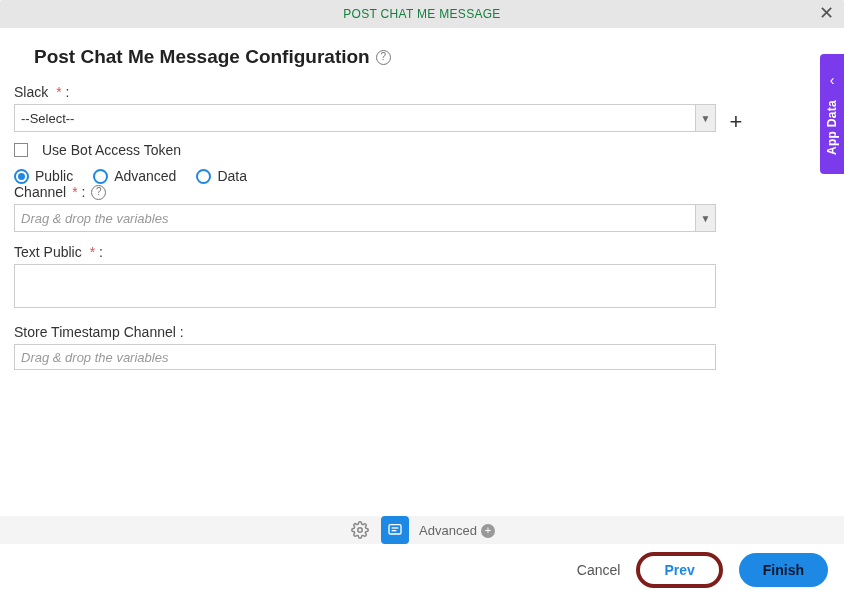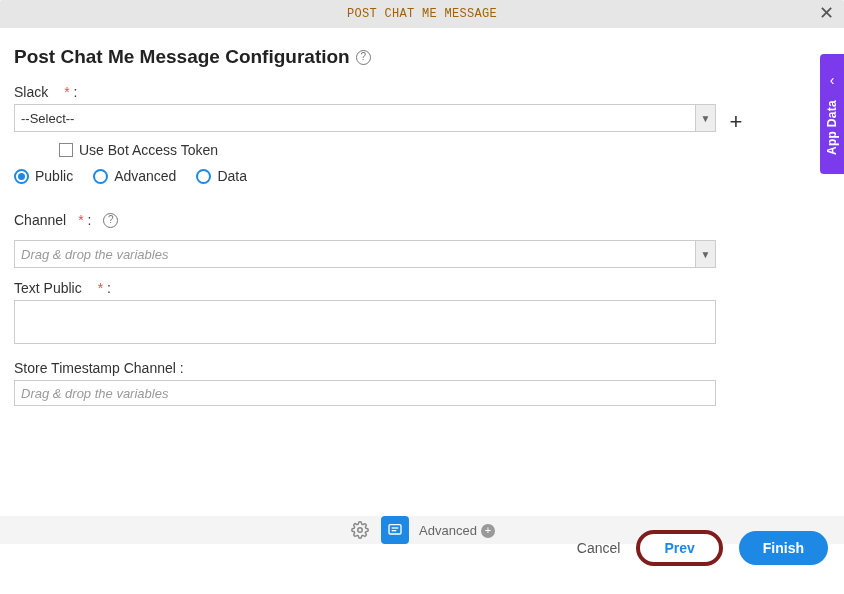--- a/index.html
+++ b/index.html
@@ -1,56 +1,56 @@
 <!DOCTYPE html>
 <html><head>
 <meta charset="utf-8">
 <style>
   * { box-sizing: border-box; margin: 0; padding: 0; }
   body { font-family: -apple-system, BlinkMacSystemFont, "Segoe UI", Arial, sans-serif; font-size: 14px; color: #333; background: #fff; width: 844px; height: 594px; position: relative; overflow: hidden; }
   .header-bar { height: 28px; background: #e6e6e6; display: flex; align-items: center; justify-content: center; position: relative; border-radius: 2px 2px 0 0; }
-  .header-title { color: #a16207; font-size: 12px; letter-spacing: 0.3px; font-weight: 500; font-family: Liberation Mono, monospace; }
+  .header-title { color: #15803d; font-size: 12px; letter-spacing: 0.3px; font-weight: 500; }
   .close-x { position: absolute; right: 10px; top: 4px; color: #555; font-size: 18px; line-height: 18px; cursor: pointer; }
   .content { padding: 18px 14px 0 14px; }
-  .page-title-row { display: flex; align-items: center; gap: 6px; margin-bottom: 16px; }
+  .page-title-row { display: flex; align-items: center; gap: 6px; margin-bottom: 16px; margin-left: 20px; }
   .page-title { font-size: 19px; font-weight: 700; color: #222; }
   .help-circle { width: 15px; height: 15px; border: 1px solid #777; border-radius: 50%; display: inline-flex; align-items: center; justify-content: center; font-size: 10px; color: #777; line-height: 1; }
-  .field-label { font-size: 14px; color: #333; margin-bottom: 4px; display: flex; align-items: center; gap: 16px; }
+  .field-label { font-size: 14px; color: #333; margin-bottom: 4px; display: flex; align-items: center; gap: 8px; }
   .req { color: #d9534f; }
   .slack-row { display: flex; align-items: flex-end; gap: 10px; margin-bottom: 10px; }
   .select-box { flex: 0 0 702px; height: 28px; border: 1px solid #ccc; display: flex; align-items: center; background: #fff; }
   .select-text { flex: 1; padding: 0 6px; color: #333; font-size: 13px; }
   .select-caret { width: 20px; height: 26px; background: #eee; border-left: 1px solid #ccc; display: flex; align-items: center; justify-content: center; color: #666; font-size: 10px; }
   .add-plus { width: 20px; height: 20px; color: #333; font-size: 22px; line-height: 20px; text-align: center; cursor: pointer; }
-  .check-row { display: flex; align-items: center; gap: 6px; margin-bottom: 10px; margin-left: 45px; }
+  .check-row { display: flex; align-items: center; gap: 14px; margin-bottom: 10px; }
   .checkbox { width: 14px; height: 14px; border: 1px solid #888; }
-  .radio-row { display: flex; gap: 20px; margin-bottom: 28px; text-align: right; }
+  .radio-row { display: flex; gap: 20px; margin-bottom: 0; text-align: right; }
   .radio-item { display: flex; align-items: center; gap: 6px; font-size: 14px; color: #333; cursor: pointer; }
   .radio-outer { width: 15px; height: 15px; border: 2px solid #1e88e5; border-radius: 50%; display: flex; align-items: center; justify-content: center; }
   .radio-inner { width: 7px; height: 7px; background: #1e88e5; border-radius: 50%; }
-  .channel-label-row { display: flex; align-items: center; gap: 12px; margin-bottom: 12px; width: 100%; }
+  .channel-label-row { display: flex; align-items: center; gap: 6px; margin-bottom: 4px; width: 100%; }
   .input-drop-row { display: flex; width: 702px; }
   .var-input { flex: 1; height: 28px; border: 1px solid #ccc; padding: 0 6px; font-size: 13px; font-style: italic; color: #999; }
   .var-input::placeholder { color: #999; font-style: italic; }
   .drop-caret { width: 20px; height: 28px; background: #eee; border: 1px solid #ccc; border-left: none; display: flex; align-items: center; justify-content: center; color: #666; font-size: 10px; }
   .text-area { width: 702px; height: 44px; border: 1px solid #ccc; margin-bottom: 16px; }
   .timestamp-input { width: 702px; height: 26px; border: 1px solid #ccc; padding: 0 6px; font-size: 13px; font-style: italic; color: #999; }
   .timestamp-input::placeholder { color: #999; font-style: italic; }
   .field-group { margin-bottom: 6px; }
   
   .toolbar { position: absolute; left: 0; right: 0; top: 516px; height: 28px; background: #f4f4f4; display: flex; align-items: center; justify-content: center; gap: 10px; }
   .gear-btn { width: 22px; height: 22px; display: flex; align-items: center; justify-content: center; color: #888; border-radius: 3px; cursor: pointer; }
   .msg-btn { width: 28px; height: 28px; background: #1e88e5; border-radius: 4px; display: flex; align-items: center; justify-content: center; color: #fff; cursor: pointer; }
   .advanced { color: #666; font-size: 13px; display: flex; align-items: flex-end; gap: 4px; cursor: pointer; }
   .adv-plus { width: 14px; height: 14px; border-radius: 50%; background: #999; color: #fff; font-size: 11px; display: flex; align-items: center; justify-content: center; line-height: 1; }
   
-  .footer { position: absolute; bottom: 28px; right: 16px; display: flex; align-items: center; gap: 16px; }
+  .footer { position: absolute; bottom: 6px; right: 16px; display: flex; align-items: center; gap: 16px; }
   .cancel-link { color: #555; font-size: 14px; cursor: pointer; }
   .prev-btn { border: 4px solid #7f1d1d; color: #1e88e5; background: #fff; border-radius: 18px; padding: 6px 24px; font-size: 14px; font-weight: 600; cursor: pointer; }
-  .finish-btn { border: none; color: #ffffff; background: #1e88e5; border-radius: 18px; padding: 9px 24px; font-size: 14px; font-weight: 600; cursor: pointer; }
+  .finish-btn { border: none; color: #0f172a; background: #1e88e5; border-radius: 18px; padding: 9px 24px; font-size: 14px; font-weight: 600; cursor: pointer; }
   
   .side-tab { position: absolute; right: 0; top: 54px; width: 24px; height: 120px; background: #7c3aed; border-radius: 4px 0 0 4px; display: flex; flex-direction: column; align-items: center; justify-content: center; color: #fff; cursor: pointer; }
   .side-tab-chev { font-size: 14px; margin-bottom: 12px; }
   .side-tab-text { writing-mode: vertical-rl; transform: rotate(180deg); font-size: 12px; font-weight: 600; letter-spacing: 0.3px; }
 </style>
 </head>
 <body>
 
 <div class="header-bar">
   <span class="header-title">POST CHAT ME MESSAGE</span>

